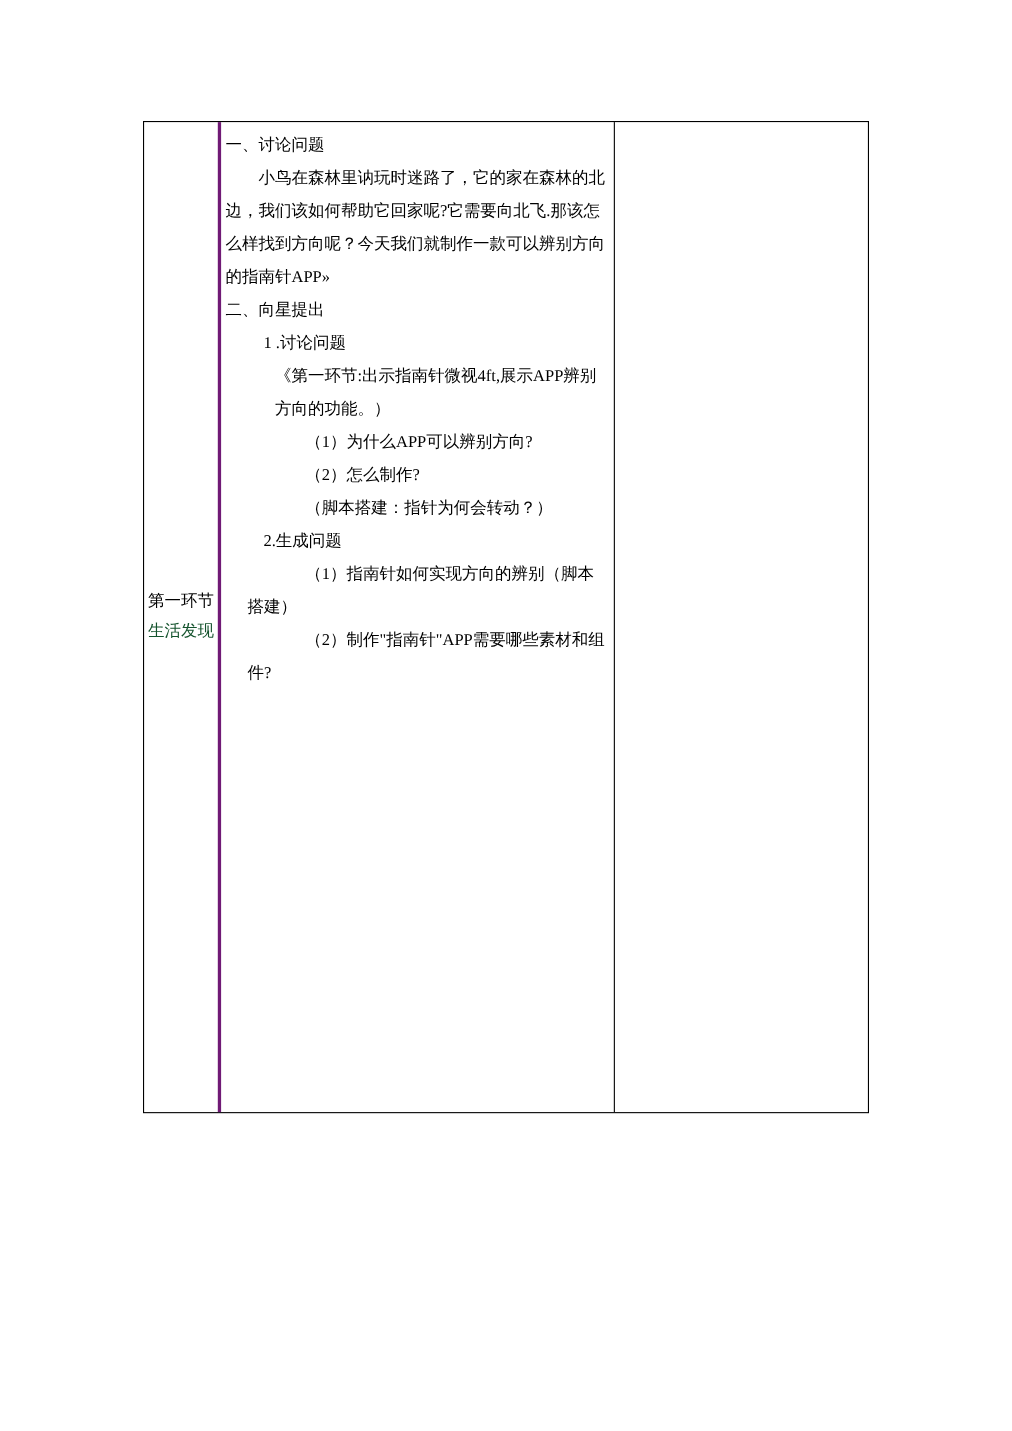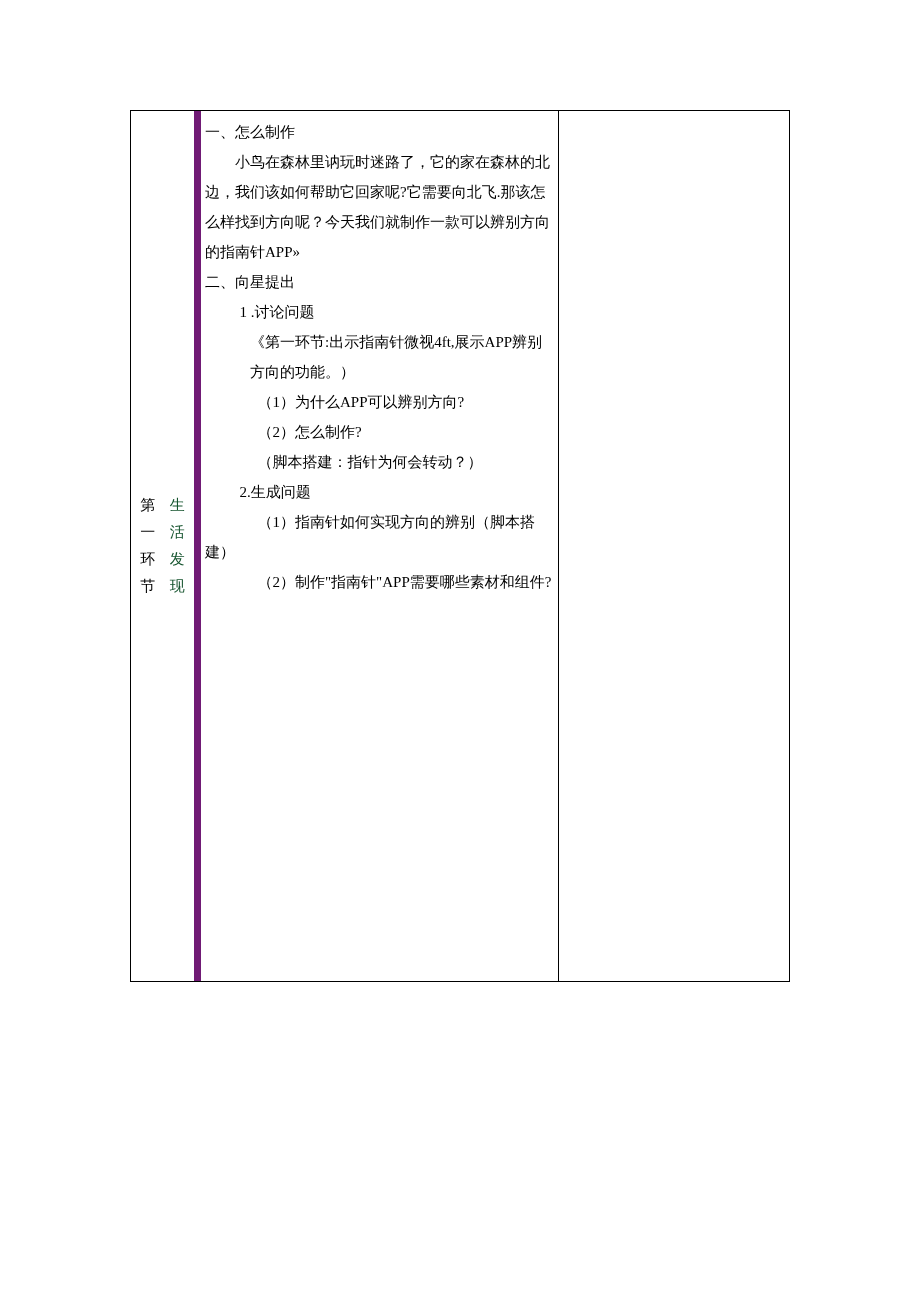--- a/index.html
+++ b/index.html
@@ -13,22 +13,23 @@
       padding: 110px 130px;
       width: 920px;
     }
     .table-wrapper {
       border: 1px solid #000;
       display: flex;
       width: 100%;
     }
     .col-left {
       width: 70px;
-      border-right: 7px solid #701a75;
+      border-right: 3px solid #701a75;
       display: flex;
+      flex-direction: column;
       align-items: center;
       justify-content: center;
       padding: 4px 2px;
       font-size: 15px;
     }
     .col-left .line1 {
       color: #000;
       text-align: center;
       line-height: 1.8;
     }
@@ -53,35 +54,36 @@
       text-indent: 2em;
     }
     .p-indent-1 {
       text-indent: 2.3em;
     }
     .p-indent-2 {
       text-indent: 3em;
     }
     .p-indent-3 {
       text-indent: 3.5em;
+      margin-left: 20px;
     }
     .spacer {
       height: 378px;
     }
   </style>
 </head>
 <body>
 
 <div class="table-wrapper">
   <div class="col-left">
     <div class="line1">第一环节</div>
     <div class="line2">生活发现</div>
   </div>
   <div class="col-middle">
-    <div>一、怎么制作</div>
+    <div>一、讨论问题</div>
     <div class="p-indent">小鸟在森林里讷玩时迷路了，它的家在森林的北边，我们该如何帮助它回家呢?它需要向北飞.那该怎么样找到方向呢？今天我们就制作一款可以辨别方向的指南针APP»</div>
     <div>二、向星提出</div>
     <div class="p-indent-1">1 .讨论问题</div>
     <div class="p-indent-2" style="text-indent:0;padding-left:3em;">《第一环节:出示指南针微视4ft,展示APP辨别方向的功能。）</div>
     <div class="p-indent-3">（1）为什么APP可以辨别方向?</div>
     <div class="p-indent-3">（2）怎么制作?</div>
     <div class="p-indent-3">（脚本搭建：指针为何会转动？）</div>
     <div class="p-indent-1">2.生成问题</div>
     <div class="p-indent-3">（1）指南针如何实现方向的辨别（脚本搭建）</div>
     <div class="p-indent-3">（2）制作"指南针"APP需要哪些素材和组件?</div>

